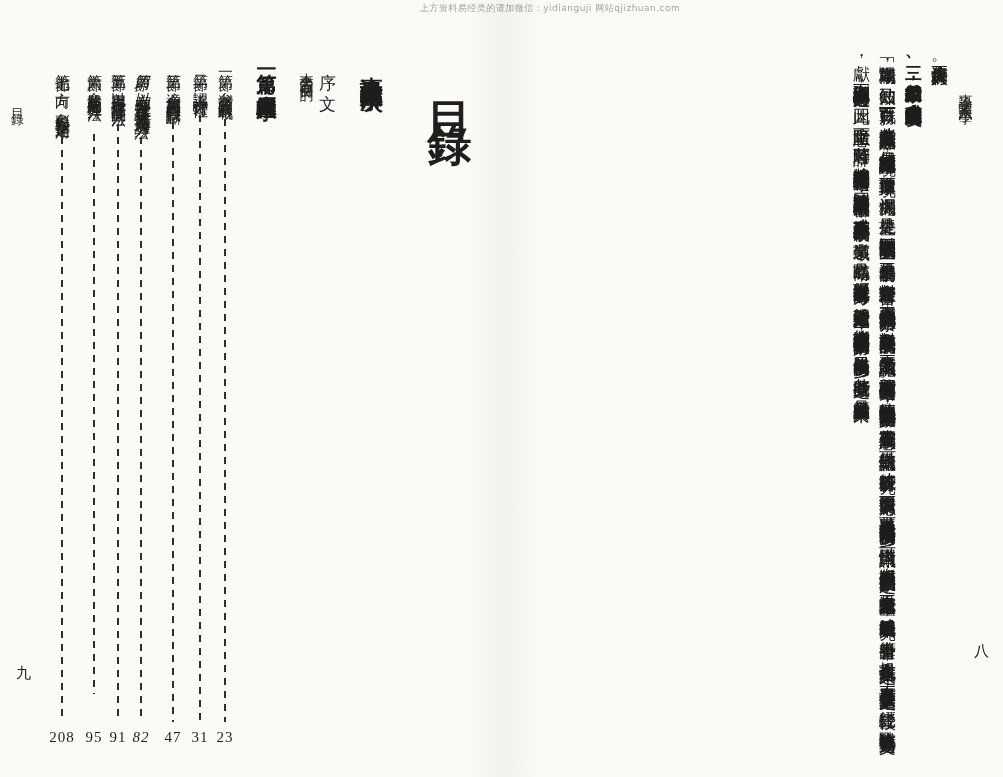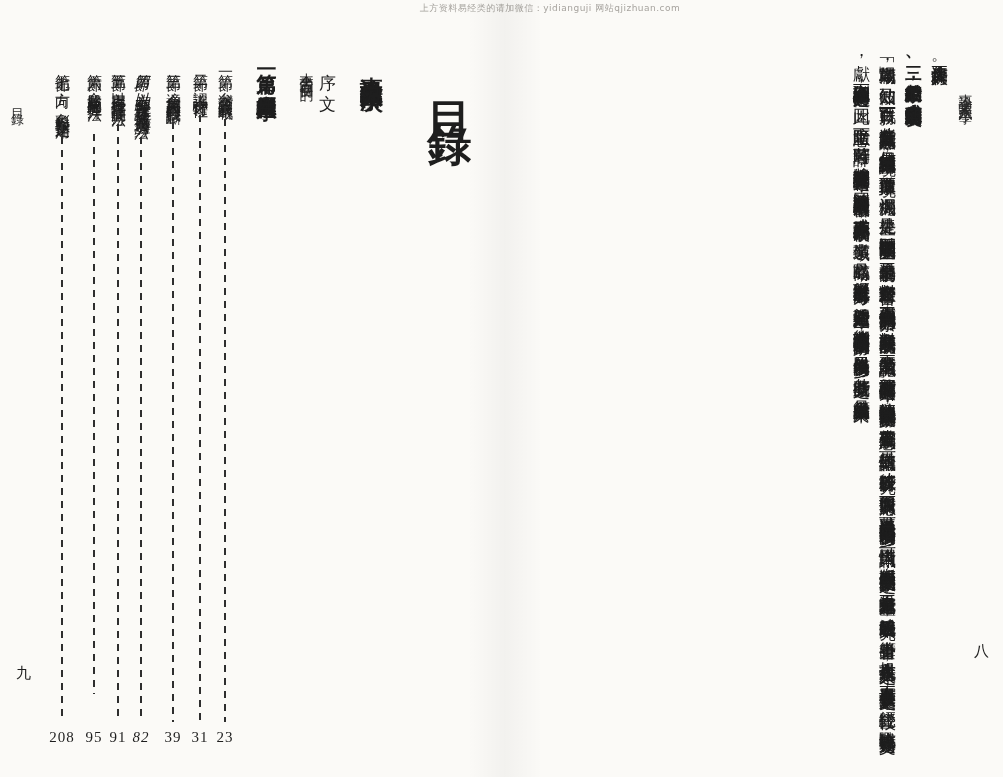--- a/index.html
+++ b/index.html
@@ -139,21 +139,21 @@
 
   <div class="toc-entry e2">
     <span class="entry-text"><span>第二節</span><span class="entry-title">認識十神之特性</span></span>
     <span class="leader"></span>
     <span class="pagenum">31</span>
   </div>
 
   <div class="toc-entry e3">
     <span class="entry-text"><span>第三節</span><span class="entry-title">適合創業與否的自我診斷</span></span>
     <span class="leader"></span>
-    <span class="pagenum">39</span>
+    <span class="pagenum">47</span>
   </div>
 
   <div class="toc-entry e4">
     <span class="entry-text"><span>第四節</span><span class="entry-title">以十神配合狀況選擇工作或事業領域的方法</span></span>
     <span class="leader"></span>
     <span class="pagenum">82</span>
   </div>
 
   <div class="toc-entry e5">
     <span class="entry-text"><span>第五節</span><span class="entry-title">以喜用五行選擇行業的方法</span></span>

